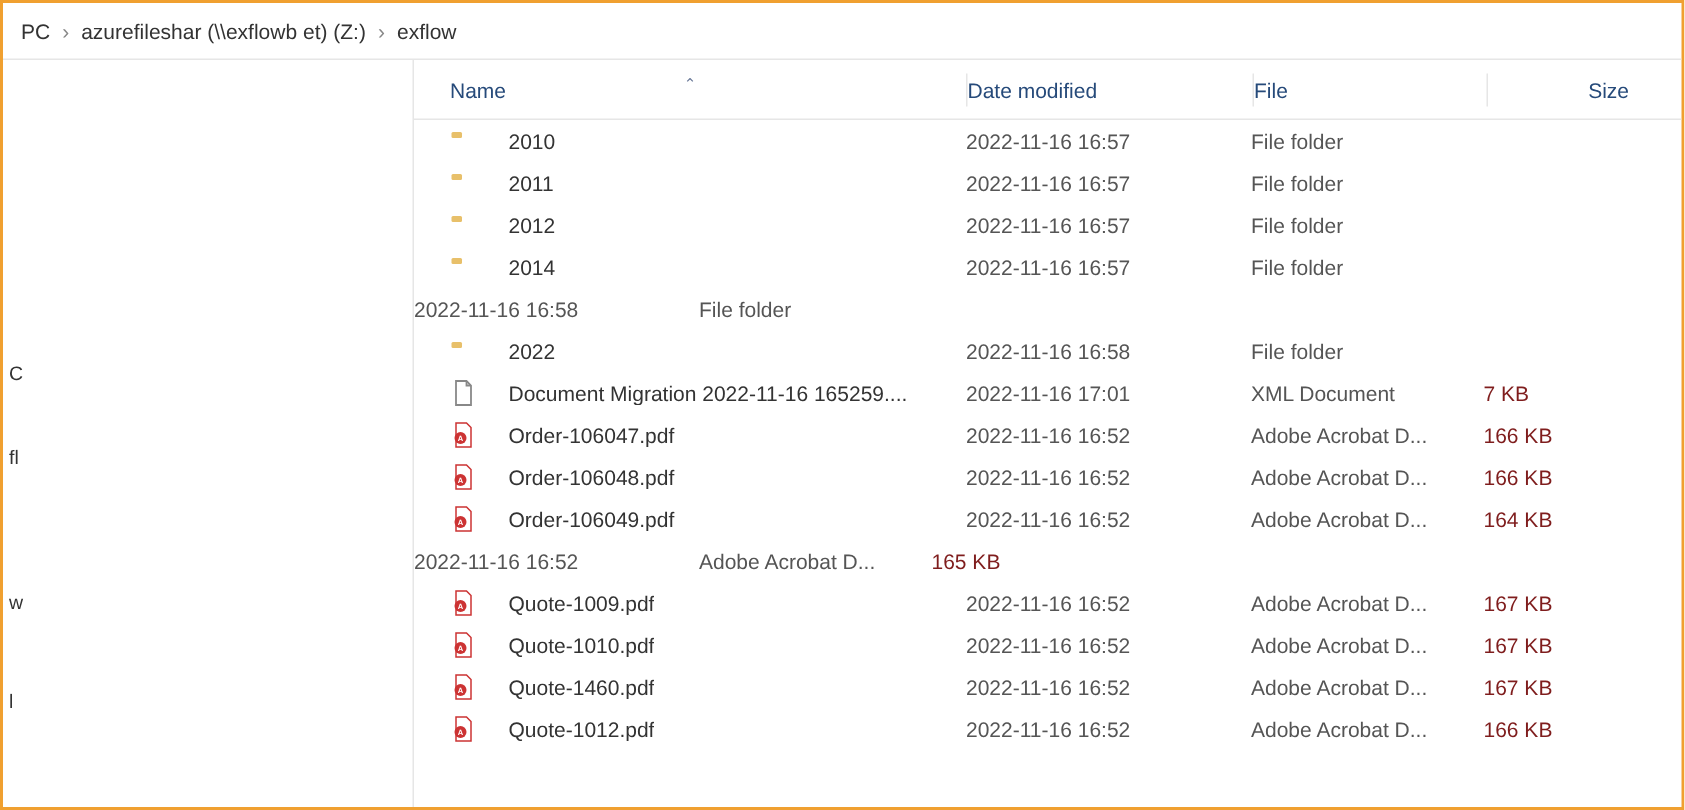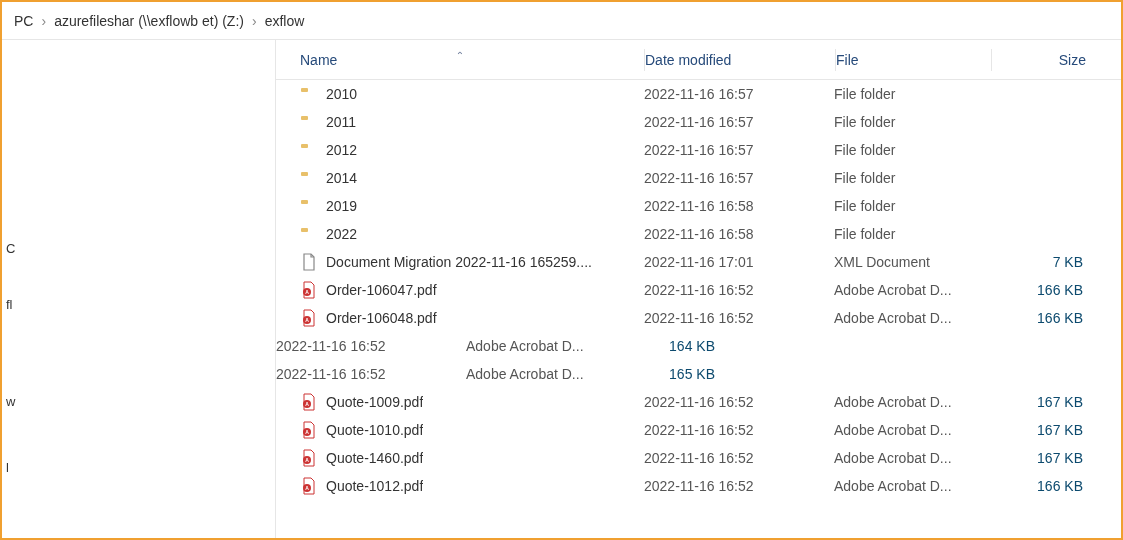--- a/index.html
+++ b/index.html
@@ -14,24 +14,24 @@
   .list-pane { flex: 1; display: flex; flex-direction: column; }
   .col-header { display: flex; align-items: center; height: 40px; border-bottom: 1px solid #e6e6e6; color: #264a7a; font-size: 14px; user-select: none; }
   .col-name { width: 368px; padding-left: 24px; position: relative; }
   .col-date { width: 190px; }
   .col-type { width: 155px; }
   .col-size { width: 120px; text-align: right; padding-right: 26px; }
   .sort-ind { position: absolute; left: 50%; top: -2px; transform: translateX(-50%); color: #6b7a99; font-size: 10px; }
   .rows { overflow: auto; }
   .row { display: flex; align-items: center; height: 28px; color: #333; }
   .cell-name { width: 368px; padding-left: 24px; display: flex; align-items: center; gap: 8px; white-space: nowrap; overflow: hidden; text-overflow: ellipsis; }
-  .cell-name span.label { overflow: hidden; text-overflow: ellipsis; }
+  .cell-name span.label { overflow: hidden; text-overflow: ellipsis; margin-left: 13px; }
   .cell-date { width: 190px; color: #555; }
   .cell-type { width: 155px; color: #555; white-space: nowrap; overflow: hidden; text-overflow: ellipsis; }
-  .cell-size { width: 120px; text-align: right; padding-right: 26px; color: #0c4a6e; }
+  .cell-size { width: 120px; padding-right: 26px; color: #7f1d1d; }
   .icon { width: 18px; height: 18px; flex: 0 0 18px; display: inline-flex; align-items: center; justify-content: center; }
   .icon-folder svg rect.tab { fill: #e8c06a; }
   .icon-folder svg rect.body { fill: #f7dd9b; }
   .icon-xml svg { stroke: #888; }
   .icon-pdf { position: relative; }
   .icon-pdf svg .page { fill: #fff; stroke: #c33; }
   .icon-pdf svg .badge { fill: #c33; }
   .vsep { width:1px; height: 22px; background: #e6e6e6; }
 </style>
 </head>
@@ -132,29 +132,20 @@
                   <rect class="body" x="1" y="5" width="16" height="11" rx="1"></rect>
                 </svg>
               </span>
               <span class="label">2014</span>
             </div>
             <div class="cell-date">2022-11-16 16:57</div>
             <div class="cell-type">File folder</div>
             <div class="cell-size"></div>
           </div>
           <div class="row">
-            <div class="cell-name">
-              <span class="icon icon-folder">
-                <svg width="18" height="18" viewBox="0 0 18 18">
-                  <rect class="tab" x="1" y="3" width="7" height="4" rx="1"></rect>
-                  <rect class="body" x="1" y="5" width="16" height="11" rx="1"></rect>
-                </svg>
-              </span>
-              <span class="label">2019</span>
-            </div>
             <div class="cell-date">2022-11-16 16:58</div>
             <div class="cell-type">File folder</div>
             <div class="cell-size"></div>
           </div>
           <div class="row">
             <div class="cell-name">
               <span class="icon icon-folder">
                 <svg width="18" height="18" viewBox="0 0 18 18">
                   <rect class="tab" x="1" y="3" width="7" height="4" rx="1"></rect>
                   <rect class="body" x="1" y="5" width="16" height="11" rx="1"></rect>
@@ -204,20 +195,30 @@
                   <text x="7" y="13" text-anchor="middle" font-size="5" fill="#fff" font-weight="bold">A</text>
                 </svg>
               </span>
               <span class="label">Order-106048.pdf</span>
             </div>
             <div class="cell-date">2022-11-16 16:52</div>
             <div class="cell-type">Adobe Acrobat D...</div>
             <div class="cell-size">166 KB</div>
           </div>
           <div class="row">
+            <div class="cell-name">
+              <span class="icon icon-pdf">
+                <svg width="18" height="18" viewBox="0 0 18 18">
+                  <path class="page" d="M4 1h7l3 3v13H4z" stroke-width="1"></path>
+                  <circle class="badge" cx="7" cy="11" r="4"></circle>
+                  <text x="7" y="13" text-anchor="middle" font-size="5" fill="#fff" font-weight="bold">A</text>
+                </svg>
+              </span>
+              <span class="label">Order-106049.pdf</span>
+            </div>
             <div class="cell-date">2022-11-16 16:52</div>
             <div class="cell-type">Adobe Acrobat D...</div>
             <div class="cell-size">164 KB</div>
           </div>
           <div class="row">
             <div class="cell-date">2022-11-16 16:52</div>
             <div class="cell-type">Adobe Acrobat D...</div>
             <div class="cell-size">165 KB</div>
           </div>
           <div class="row">

